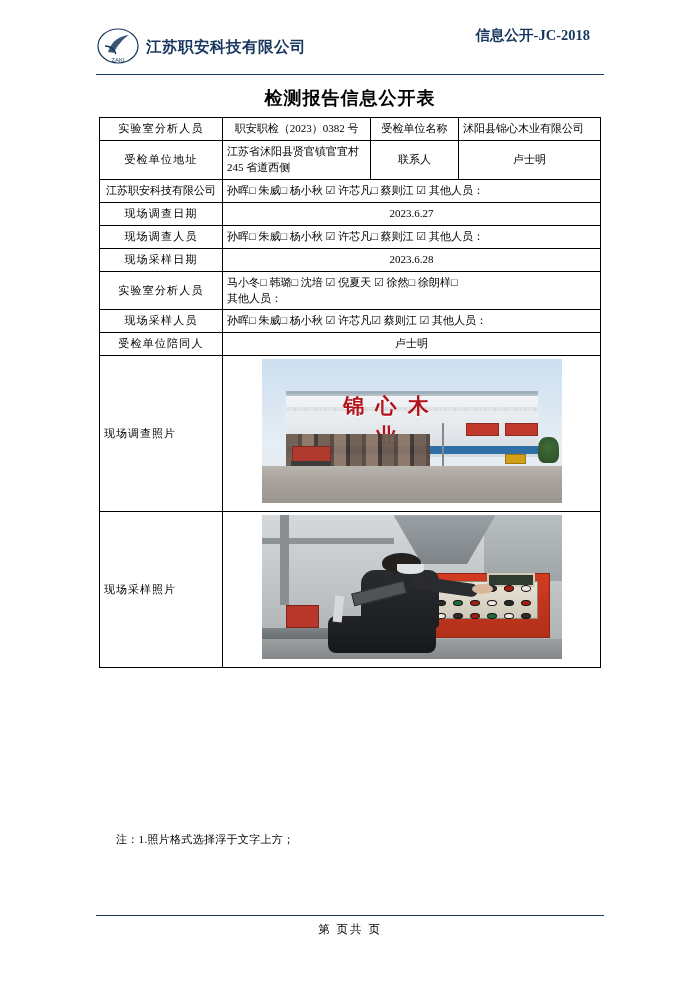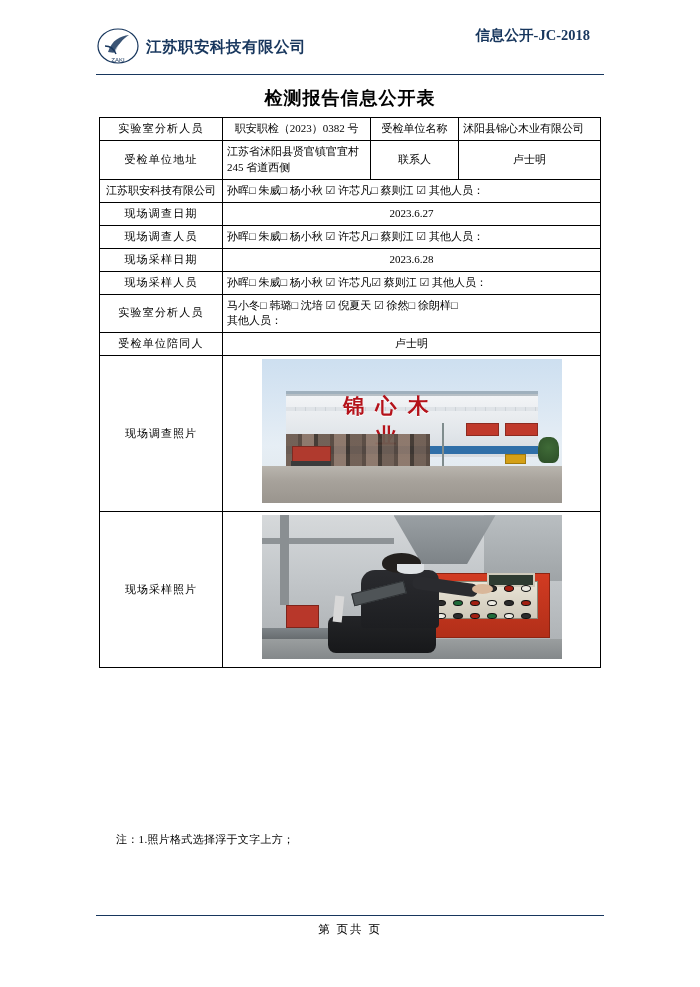--- a/index.html
+++ b/index.html
@@ -95,21 +95,20 @@
     line-height: 1.45;
   }
   .c-label { text-align: center; white-space: nowrap; }
   .c-center { text-align: center; }
   .c-left { text-align: left; padding-left: 6px; }
   .label-sp { letter-spacing: 1.2px; }
   .tight { letter-spacing: 0px; }
   .members { letter-spacing: 0px; }
 
   .photo-label {
-    text-align: center;
     letter-spacing: 1px;
   }
   .photo-cell {
     padding: 10px 0;
     text-align: center;
   }
   .photo-frame {
     display: inline-block;
     width: 300px;
     height: 144px;
@@ -361,29 +360,29 @@
       </tr>
       <tr>
         <td class="c-label label-sp">现场调查人员</td>
         <td class="c-left members" colspan="3">孙晖□ 朱威□ 杨小秋 ☑ 许芯凡□ 蔡则江 ☑ 其他人员：</td>
       </tr>
       <tr>
         <td class="c-label label-sp">现场采样日期</td>
         <td class="c-center" colspan="3">2023.6.28</td>
       </tr>
       <tr>
-        <td class="c-label label-sp">现场采样人员</td>
-        <td class="c-left members" colspan="3">孙晖□ 朱威□ 杨小秋 ☑ 许芯凡☑ 蔡则江 ☑ 其他人员：</td>
-      </tr>
-      <tr>
         <td class="c-label label-sp">实验室分析人员</td>
         <td class="c-left members" colspan="3">
           <div>马小冬□ 韩璐□   沈培 ☑ 倪夏天 ☑ 徐然□ 徐朗样□</div>
           <div>其他人员：</div>
         </td>
+      </tr>
+      <tr>
+        <td class="c-label label-sp">现场采样人员</td>
+        <td class="c-left members" colspan="3">孙晖□ 朱威□ 杨小秋 ☑ 许芯凡☑ 蔡则江 ☑ 其他人员：</td>
       </tr>
       <tr>
         <td class="c-label label-sp">受检单位陪同人</td>
         <td class="c-center" colspan="3">卢士明</td>
       </tr>
       <tr>
         <td class="photo-label">现场调查照片</td>
         <td class="photo-cell" colspan="3">
           <span class="photo-frame ph1">
             <span class="sky"></span>

